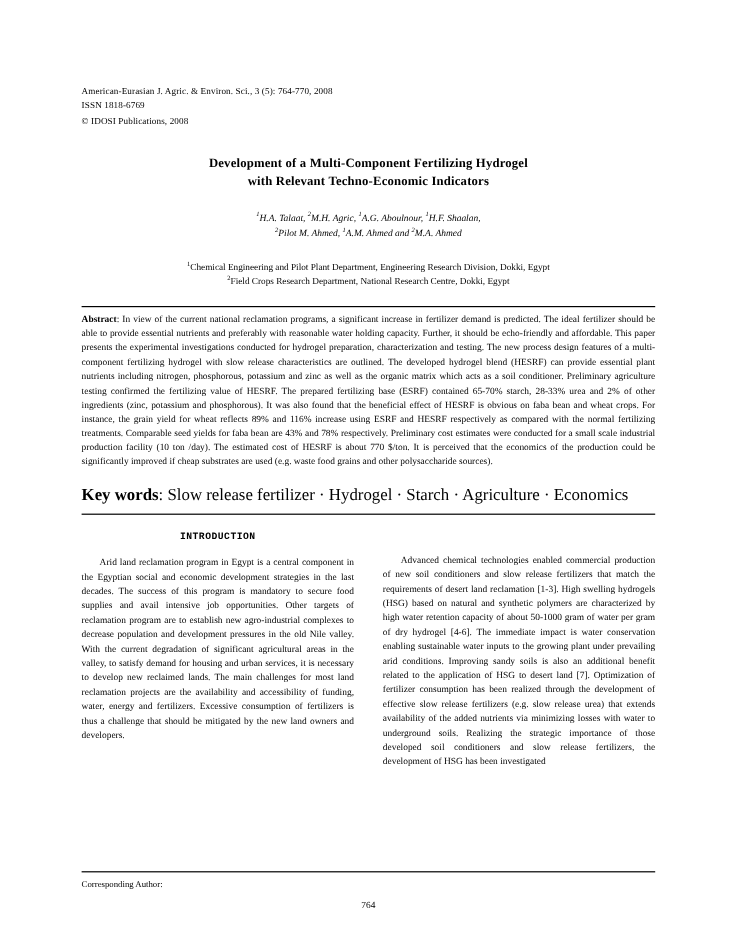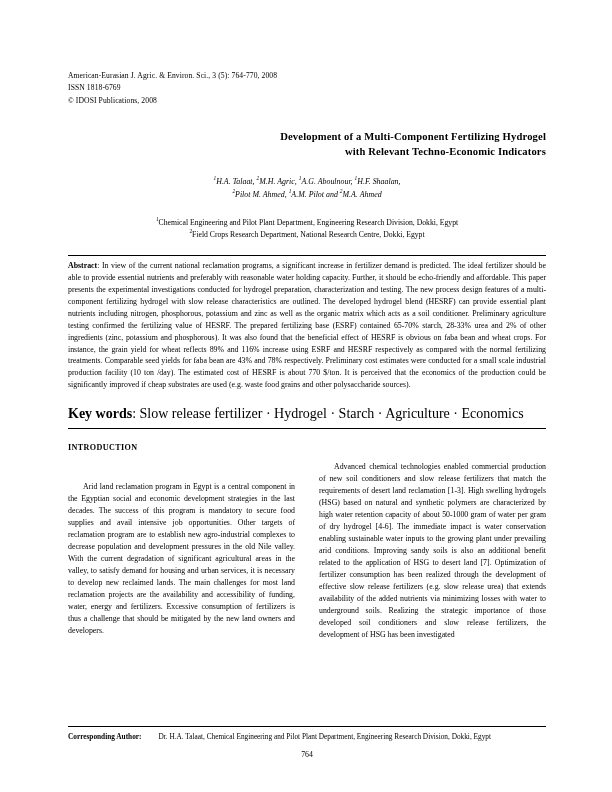--- a/index.html
+++ b/index.html
@@ -34,21 +34,21 @@
   .journal-header {
     font-size: 7.6px;
     line-height: 1.62;
     letter-spacing: 0.1px;
     margin-bottom: 22px;
   }
   .journal-header div { white-space: nowrap; }
 
   
   .title-block {
-    text-align: right;
+    text-align: center;
     font-weight: bold;
     font-size: 10.6px;
     line-height: 1.42;
     margin-top: 18px;
     margin-bottom: 17px;
     letter-spacing: 0.15px;
   }
 
   
   .authors-block {
@@ -110,25 +110,26 @@
     display: flex;
     gap: 24px;
   }
   .col {
     width: 227px;
     font-size: 7.85px;
     line-height: 1.53;
     text-align: justify;
   }
   .section-head {
-    text-align: left;
+    text-align: center;
     font-weight: bold;
     font-size: 8.1px;
     letter-spacing: 0.4px;
-    margin-bottom: 26px;
+    margin-bottom: 8px;
+    font-family: Liberation Mono, monospace;
   }
   .col p {
     margin: 0;
     text-indent: 15px;
   }
   .col .spacer-head {
     height: 19px;
   }
 
   
@@ -141,23 +142,23 @@
   .footer-rule {
     border-top: 0.8px solid #000;
     margin-bottom: 5px;
   }
   .corr {
     font-size: 7.3px;
     line-height: 1.5;
     display: flex;
   }
   .corr .lbl {
-    font-weight: bold;
+    font-weight: normal;
     white-space: nowrap;
-    margin-right: 17px;
+    margin-right: 4px;
   }
   .corr .body {
     flex: 1;
   }
   .page-number {
     text-align: center;
     font-size: 7.8px;
     margin-top: 7px;
   }
 </style>
@@ -173,21 +174,21 @@
       <div>© IDOSI Publications, 2008</div>
     </div>
 
     <div class="title-block">
       <div>Development of a Multi-Component Fertilizing Hydrogel</div>
       <div>with Relevant Techno-Economic Indicators</div>
     </div>
 
     <div class="authors-block">
       <div id="author-line-1"><sup>1</sup><span>H.A. Talaat, </span><sup>2</sup><span>M.H. Agric, </span><sup>1</sup><span>A.G. Aboulnour, </span><sup>1</sup><span>H.F. Shaalan,</span></div>
-      <div id="author-line-2"><sup>2</sup><span>Pilot M. Ahmed, </span><sup>1</sup><span>A.M. Pilot and </span><sup>2</sup><span>M.A. Ahmed</span></div>
+      <div id="author-line-2"><sup>2</sup><span>Pilot M. Ahmed, </span><sup>1</sup><span>A.M. Ahmed and </span><sup>2</sup><span>M.A. Ahmed</span></div>
     </div>
 
     <div class="affil-block" id="affiliation-list">
         <div><sup>1</sup><span>Chemical Engineering and Pilot Plant Department, Engineering Research Division, Dokki, Egypt</span></div>
         <div><sup>2</sup><span>Field Crops Research Department, National Research Centre, Dokki, Egypt</span></div>
       </div>
 
     <hr class="rule">
 
     <div class="abstract-block">
@@ -210,17 +211,16 @@
         <p>Advanced chemical technologies enabled commercial production of new soil conditioners and slow release fertilizers that match the requirements of desert land reclamation [1-3]. High swelling hydrogels (HSG) based on natural and synthetic polymers are characterized by high water retention capacity of about 50-1000 gram of water per gram of dry hydrogel [4-6]. The immediate impact is water conservation enabling sustainable water inputs to the growing plant under prevailing arid conditions. Improving sandy soils is also an additional benefit related to the application of HSG to desert land [7]. Optimization of fertilizer consumption has been realized through the development of effective slow release fertilizers (e.g. slow release urea) that extends availability of the added nutrients via minimizing losses with water to underground soils. Realizing the strategic importance of those developed soil conditioners and slow release fertilizers, the development of HSG has been investigated</p>
       </div>
     </div>
 
   </div>
 
   <div class="footer">
     <div class="footer-rule"></div>
     <div class="corr">
       <span class="lbl" id="corr-label">Corresponding Author:</span>
-      <span class="body">Dr. H.A. Talaat, Chemical Engineering and Pilot Plant Department, Engineering Research Division, Dokki, Egypt</span>
     </div>
     <div class="page-number">764</div>
   </div>
 </div>
 
 </body></html>

